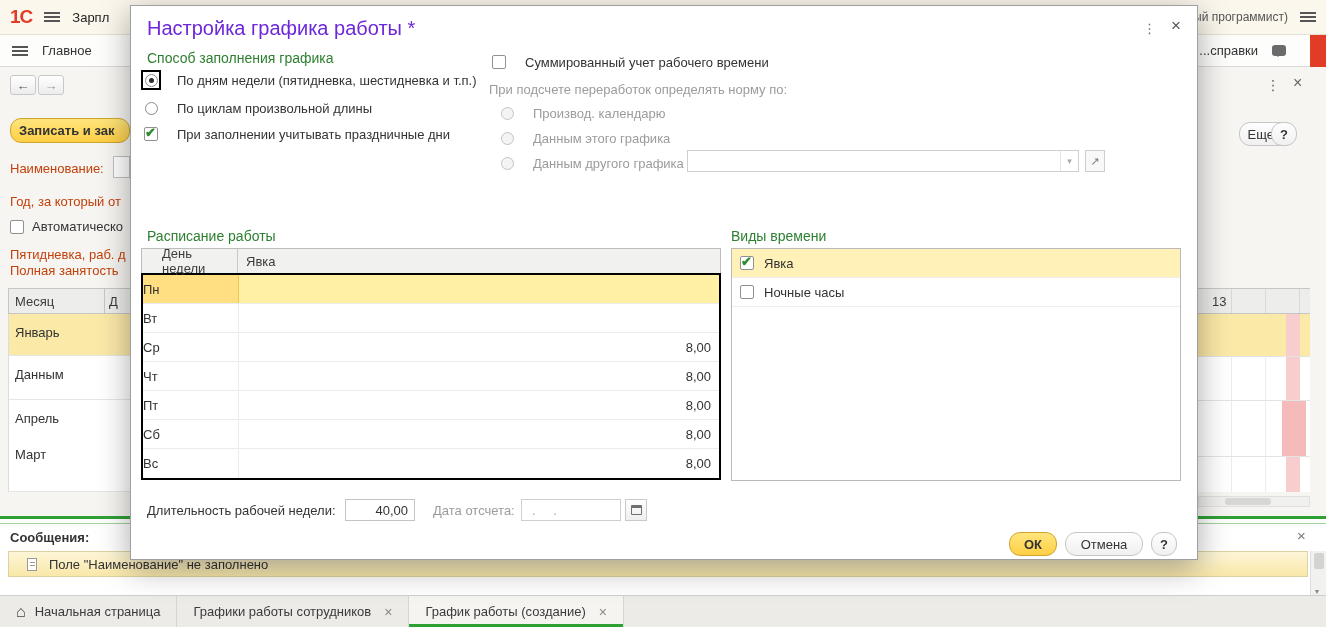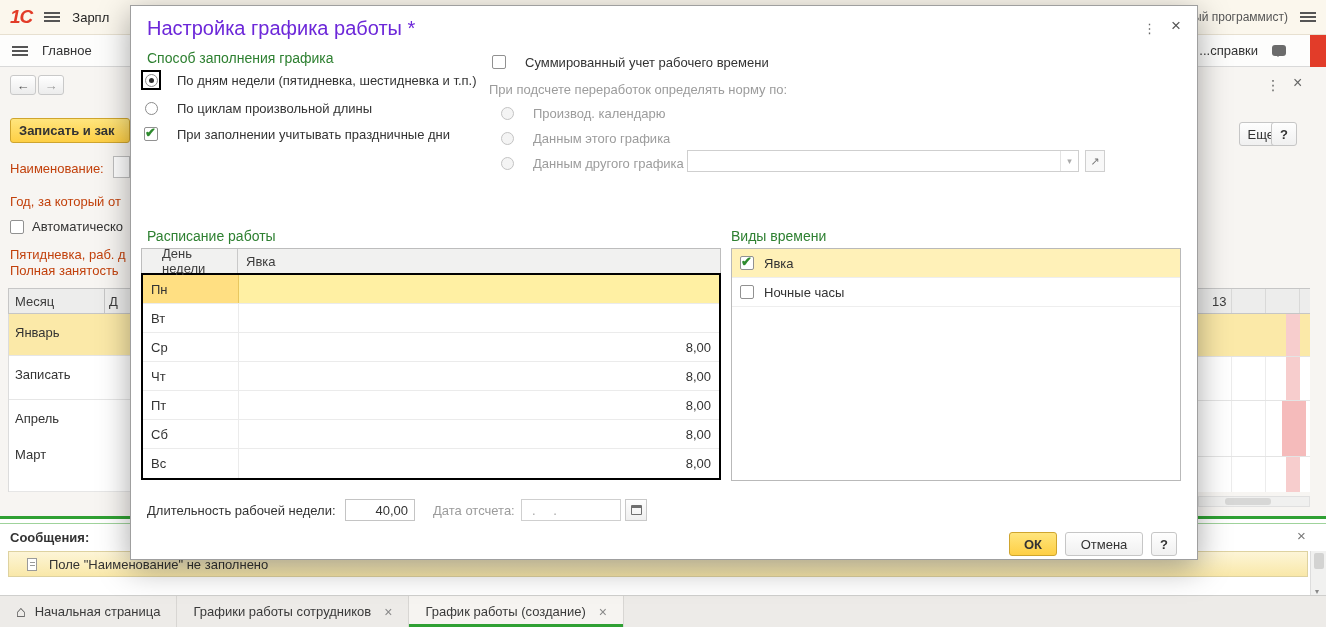--- a/index.html
+++ b/index.html
@@ -2,42 +2,42 @@
 <html style="--accent_green: #2e8031; --brand_red: #e23c29; --button_yellow: #fecf45; --selection_yellow: #fbe9a8; --weekend_pink: #f7cdcd; --tab_green: #2fa033;"><head>
 <meta charset="utf-8">
 <style>
   *{margin:0;padding:0;box-sizing:border-box}
   html,body{background:#8a8a8a}
   body{font-family:"Liberation Sans",sans-serif;font-size:13px;color:#333}
   .screen{position:relative;width:1326px;height:627px;background:#fff;overflow:hidden;margin:0 auto}
 
   
   .topbar{position:absolute;left:0;top:0;width:1326px;height:35px;background:#fbf7ed;border-bottom:1px solid #e7e0d0;display:flex;align-items:center;padding:0 10px;gap:12px}
-  .logo{color:var(--brand_red,#e23c29);font-weight:bold;font-size:19px;font-style:italic;letter-spacing:-1px}
+  .logo{color:var(--brand_red,#e23c29);font-weight:bold;font-size:19px;letter-spacing:-1px}
   .burger{width:16px;height:12px;position:relative;cursor:pointer;flex:none}
   .burger::before{content:"";position:absolute;left:0;top:1px;width:16px;height:2px;background:#555;box-shadow:0 4px 0 #555,0 8px 0 #555}
   .app-title{font-size:13px;color:#222}
   .user-text{margin-left:auto;font-size:12px;color:#555}
 
   
   .menubar{position:absolute;left:0;top:35px;width:1326px;height:32px;background:#fdfdfc;border-bottom:1px solid #d9d9d9;display:flex;align-items:center;padding:0 12px;gap:14px}
   .menu-right{margin-left:auto}
   .chat-ic{width:14px;height:11px;background:#6b6b6b;border-radius:3px;position:relative;margin-right:28px;flex:none}
   .chat-ic::after{content:"";position:absolute;left:3px;bottom:-4px;border:3px solid transparent;border-top-color:#6b6b6b}
   .red-block{position:absolute;right:0;top:35px;width:16px;height:32px;background:var(--brand_red,#e23c29)}
 
   
   .main{position:absolute;left:0;top:67px;width:1326px;height:449px;background:#f7f5f2}
   .navbtn{position:absolute;width:26px;height:20px;border:1px solid #c9c9c9;border-radius:3px;background:linear-gradient(#fff,#ececec);display:flex;align-items:center;justify-content:center;color:#555;font-size:13px}
   #nav-back{left:10px;top:75px}
   #nav-fwd{left:38px;top:75px;color:#9a9a9a}
   #hdr-kebab{position:absolute;left:1266px;top:77px;color:#666;font-size:14px}
   #hdr-close{position:absolute;left:1293px;top:74px;color:#666;font-size:16px}
 
-  .btn{display:flex;align-items:center;justify-content:center;border:1px solid #c6c6c6;border-radius:3px;background:linear-gradient(#fefefe,#f0f0f0);font-size:13px;color:#333;cursor:pointer}
+  .btn{display:flex;align-items:center;justify-content:center;border:1px solid #c6c6c6;border-radius:11px;background:linear-gradient(#fefefe,#f0f0f0);font-size:13px;color:#333;cursor:pointer}
   .btn.yellow{background:linear-gradient(#ffe57d,var(--button_yellow,#fecf45));border-color:#cfa52e}
   #save-btn{position:absolute;left:10px;top:118px;width:120px;height:25px;font-weight:bold;justify-content:flex-start;padding:0 8px;overflow:hidden;white-space:nowrap}
   #more-btn{position:absolute;left:1239px;top:122px;width:52px;height:24px;gap:4px}
   #more-btn .dd{font-size:9px;color:#666}
   #help-btn{position:absolute;left:1271px;top:122px;width:26px;height:24px;font-weight:bold}
 
   .lbl{position:absolute;white-space:nowrap;color:#c2410c}
   #lbl-name{left:10px;top:161px}
   #name-frag{position:absolute;left:113px;top:156px;width:17px;height:22px;border:1px solid #bfbfbf;background:#fff}
   #lbl-year{left:10px;top:194px}
@@ -118,21 +118,21 @@
   #open-btn{position:absolute;left:954px;top:144px;width:20px;height:22px;border:1px solid #cfcfcf;background:#f8f8f8;display:flex;align-items:center;justify-content:center;color:#777;font-size:11px}
 
   
   #sched{position:absolute;left:10px;top:242px;width:580px}
   #sched .thead{height:26px;background:#f1f1f0;border:1px solid #bdbdbd;display:flex;align-items:center;color:#3c3c3c}
   .th1{width:96px;padding-left:20px;height:100%;display:flex;align-items:center;border-right:1px solid #c9c9c9}
   .th2{padding-left:8px}
   #sched .tbody{border:2px solid #000;margin-top:-1px;background:#fff}
   .srow{display:flex;height:29px;border-bottom:1px solid #ebebeb;cursor:pointer}
   .srow:last-child{border-bottom:none}
-  .sc1{width:96px;padding-left:8px;display:flex;align-items:center;border-right:1px solid #ebebeb}
+  .sc1{width:96px;padding-left:0;display:flex;align-items:center;border-right:1px solid #ebebeb}
   .sc2{flex:1;display:flex;align-items:center;justify-content:flex-end;padding-right:8px}
   .srow.sel{box-shadow:inset 0 0 0 2px #000}
   .srow.sel .sc1{background:#ffdf82;border-right-color:#e8c75f}
   .srow.sel .sc2{background:#fff0a3}
 
   
   #types{position:absolute;left:600px;top:242px;width:450px;height:233px;border:1px solid #b9b9b9;background:#fff}
   .trow{display:flex;align-items:center;gap:10px;height:29px;padding-left:8px;border-bottom:1px solid #eee;cursor:pointer}
   .trow.sel{background:#fff1b8}
 
@@ -198,21 +198,21 @@
 
   <div id="mhead-l">
     <span class="c1">Месяц</span>
     <span class="c2">Д</span>
   </div>
   <div id="mhead-r">
     <span>13</span>
   </div>
   <div id="mrows-l">
     <div class="mrow sel h42">Январь</div>
-    <div class="mrow h44">Записать</div>
+    <div class="mrow h44">Данным</div>
     <div class="mrow h36">Апрель</div>
     <div class="mrow h56">Март</div>
   </div>
   <div id="mrows-r">
     <div class="yellow"></div>
     <div class="pink"></div>
     <div class="pink2"></div>
     <div class="rline" style="top:42px"></div>
     <div class="rline" style="top:86px"></div>
     <div class="rline" style="top:142px"></div>

